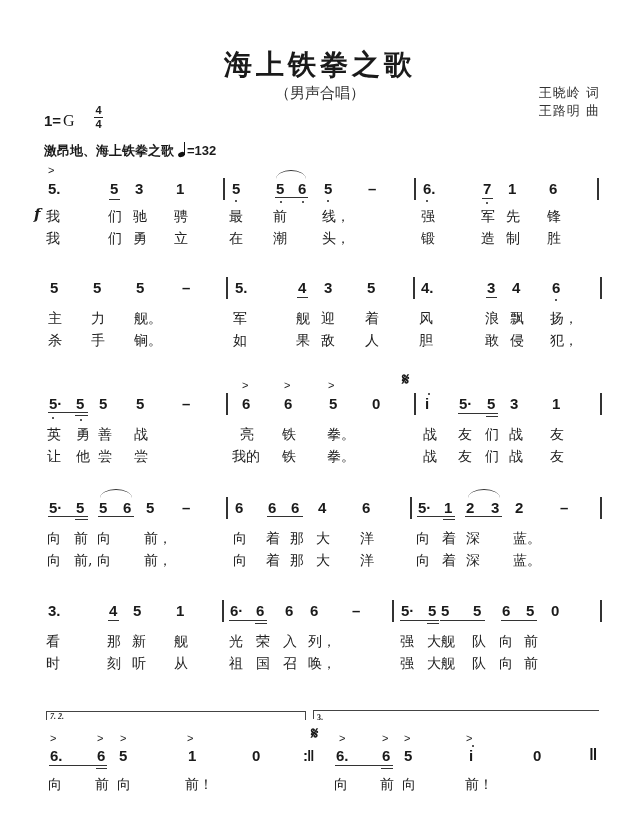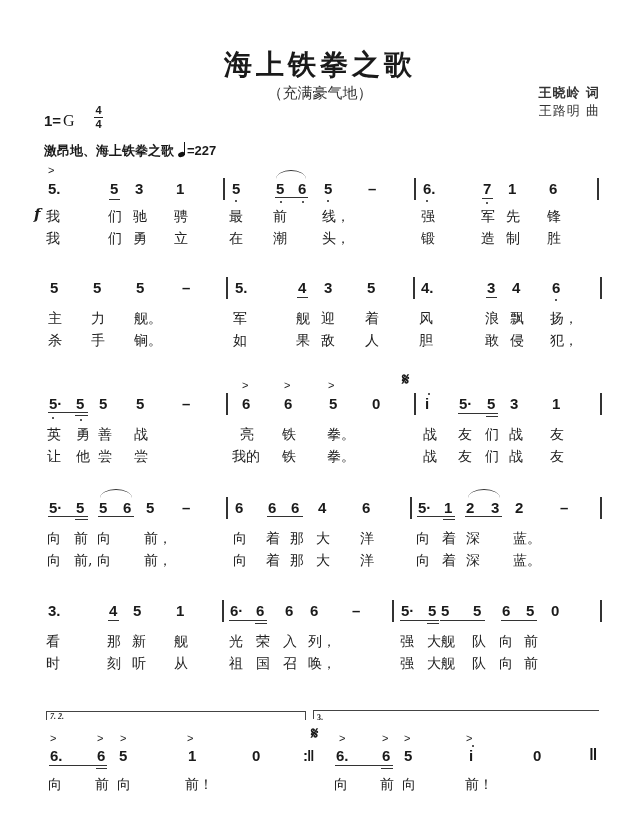--- a/index.html
+++ b/index.html
@@ -26,34 +26,34 @@
   .slur { position:absolute; border-top:1.3px solid #333; border-radius:50% 50% 0 0 / 100% 100% 0 0; }
   .segno { position:absolute; font-family:"DejaVu Sans", sans-serif; font-size:17px; font-weight:bold; }
   .volta { position:absolute; border-top:1.3px solid #444; }
   .volta-l { position:absolute; font-size:8px; font-style:italic; font-weight:bold; font-family:"Liberation Serif", serif; }
   .dyn { position:absolute; font-family:"DejaVu Serif", serif; font-style:italic; font-weight:bold; font-size:15px; }
 </style>
 </head>
 <body>
 
 <div class="abs title">海上铁拳之歌</div>
-<div class="abs subtitle">（充满豪气地）</div>
-<div class="abs credit" style="top:84px;font-weight:bold;">王晓岭 词</div>
+<div class="abs subtitle">（男声合唱）</div>
+<div class="abs credit" style="top:84px;">王晓岭 词</div>
 <div class="abs credit" style="top:102px;">王路明 曲</div>
 
 <div class="abs key">
   <span>1=</span><span class="g">G</span>
 </div>
 <div class="abs timesig">
   <div>4</div>
   <div style="border-top:1px solid #222;width:9px;margin:0 auto;"></div>
   <div>4</div>
 </div>
 <div class="abs tempo">
-  <span>激昂地、海上铁拳之歌</span><span class="note-q"></span><span>=227</span>
+  <span>激昂地、海上铁拳之歌</span><span class="note-q"></span><span>=132</span>
 </div>
 
 <div>
   <span class="acc" style="left:48px;top:164px;">&gt;</span>
   <span class="n" style="left:48px;top:180px;">5.</span>
   <span class="n" style="left:110px;top:180px;">5</span>
   <div class="ul" style="left:109px;top:199px;width:11px;"></div>
   <span class="n" style="left:135px;top:180px;">3</span>
   <span class="n" style="left:176px;top:180px;">1</span>
   <div class="bar" style="left:223px;top:178px;height:22px;"></div>

